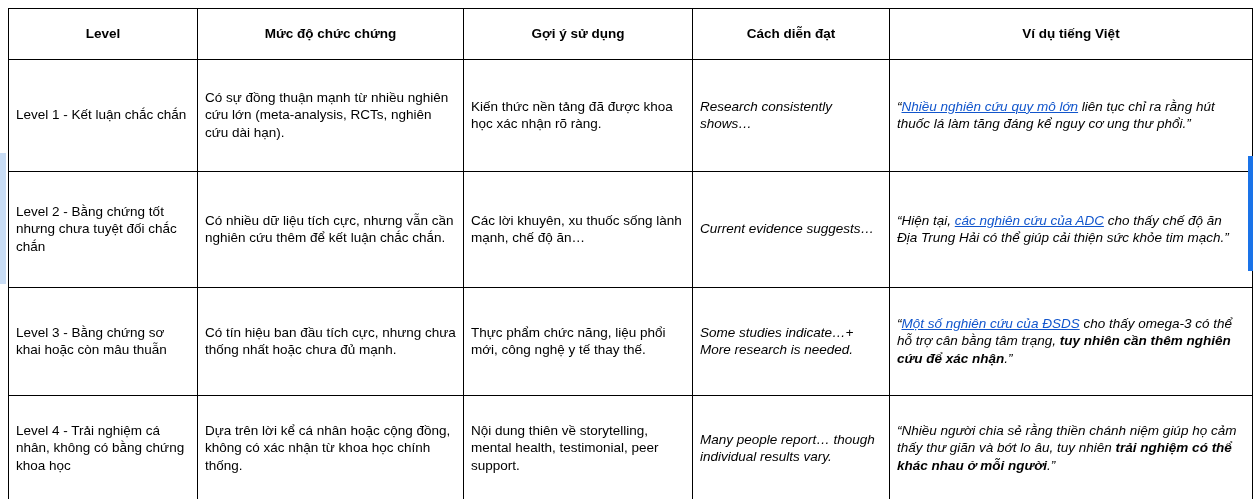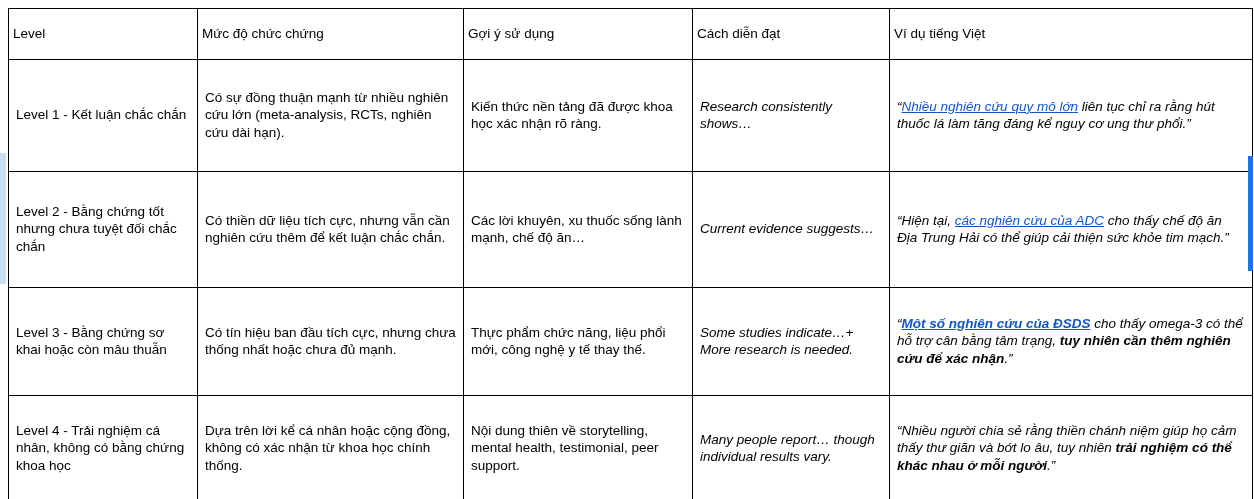--- a/index.html
+++ b/index.html
@@ -31,37 +31,37 @@
     border:1.5px solid var(--border-color);
     padding:2px 7px;
     vertical-align:middle;
     font-size:13.5px;
     line-height:1.32;
     color:#000000;
     text-align:left;
     overflow:hidden;
   }
   th{
-    font-weight:normal;
-    text-align:left;
+    font-weight:bold;
+    text-align:center;
     height:30px;
     padding:16px 4px;
   }
   tr.r1 td{height:112px;}
   tr.r2 td{height:116px;}
   tr.r3 td{height:108px;}
   tr.r4 td{height:106px;}
   tr.r-stub td{height:30px;}
   td.c-level{font-weight:normal;}
   td.c-phrasing{font-style:italic;}
   td.c-example{font-style:italic;}
   .seg-plain{}
   .seg-bold{font-weight:bold;}
   .seg-link{color:var(--link-color);text-decoration:underline;cursor:pointer;}
-  .seg-link-bold{color:var(--link-color);text-decoration:underline;font-weight:bold;cursor:pointer;}
+  .seg-link-bold{color:var(--link-color);text-decoration:underline;font-weight:normal;cursor:pointer;}
   .margin-strip{
     position:absolute;
     left:0;
     top:153px;
     width:6px;
     height:131px;
     background:var(--strip-color);
   }
   .selection-bar{
     position:absolute;
@@ -99,21 +99,21 @@
       <tr class="r1">
         <td class="c-level"><span>Level 1 - Kết luận chắc chắn</span></td>
         <td class="c-evidence"><span>Có sự đồng thuận mạnh từ nhiều nghiên cứu lớn (meta-analysis, RCTs, nghiên cứu dài hạn).</span></td>
         <td class="c-usage"><span>Kiến thức nền tảng đã được khoa học xác nhận rõ ràng.</span></td>
         <td class="c-phrasing"><span>Research consistently shows…</span></td>
         <td class="c-example"><span class="seg-plain">“</span><span class="seg-link">Nhiều nghiên cứu quy mô lớn</span><span class="seg-plain"> liên tục chỉ ra rằng hút thuốc lá làm tăng đáng kể nguy cơ ung thư phổi.”</span></td>
       </tr>
 
       <tr class="r2">
         <td class="c-level"><span>Level 2 - Bằng chứng tốt nhưng chưa tuyệt đối chắc chắn</span></td>
-        <td class="c-evidence"><span>Có thiền dữ liệu tích cực, nhưng vẫn cần nghiên cứu thêm để kết luận chắc chắn.</span></td>
+        <td class="c-evidence"><span>Có nhiều dữ liệu tích cực, nhưng vẫn cần nghiên cứu thêm để kết luận chắc chắn.</span></td>
         <td class="c-usage"><span>Các lời khuyên, xu thuốc sống lành mạnh, chế độ ăn…</span></td>
         <td class="c-phrasing"><span>Current evidence suggests…</span></td>
         <td class="c-example"><span class="seg-plain">“Hiện tại, </span><span class="seg-link">các nghiên cứu của ADC</span><span class="seg-plain"> cho thấy chế độ ăn Địa Trung Hải có thể giúp cải thiện sức khỏe tim mạch.”</span></td>
       </tr>
 
       <tr class="r3">
         <td class="c-level"><span>Level 3 - Bằng chứng sơ khai hoặc còn mâu thuẫn</span></td>
         <td class="c-evidence"><span>Có tín hiệu ban đầu tích cực, nhưng chưa thống nhất hoặc chưa đủ mạnh.</span></td>
         <td class="c-usage"><span>Thực phẩm chức năng, liệu phổi mới, công nghệ y tế thay thế.</span></td>
         <td class="c-phrasing"><span>Some studies indicate…+ More research is needed.</span></td>

